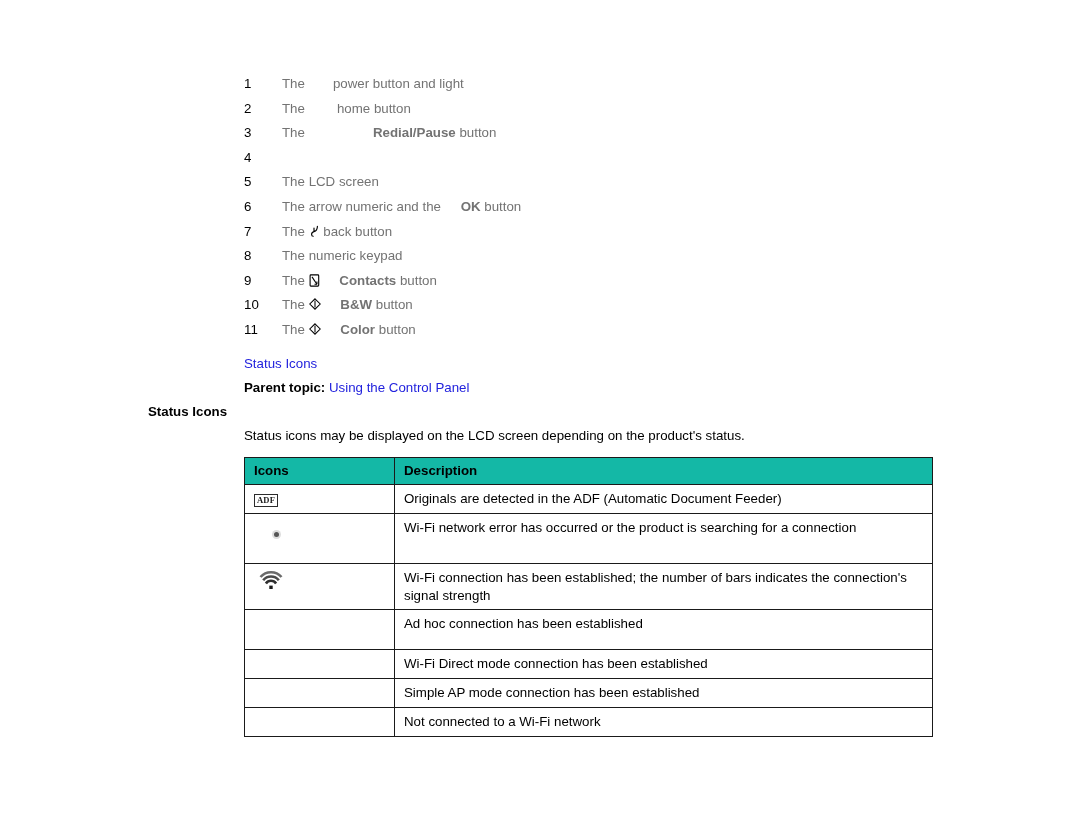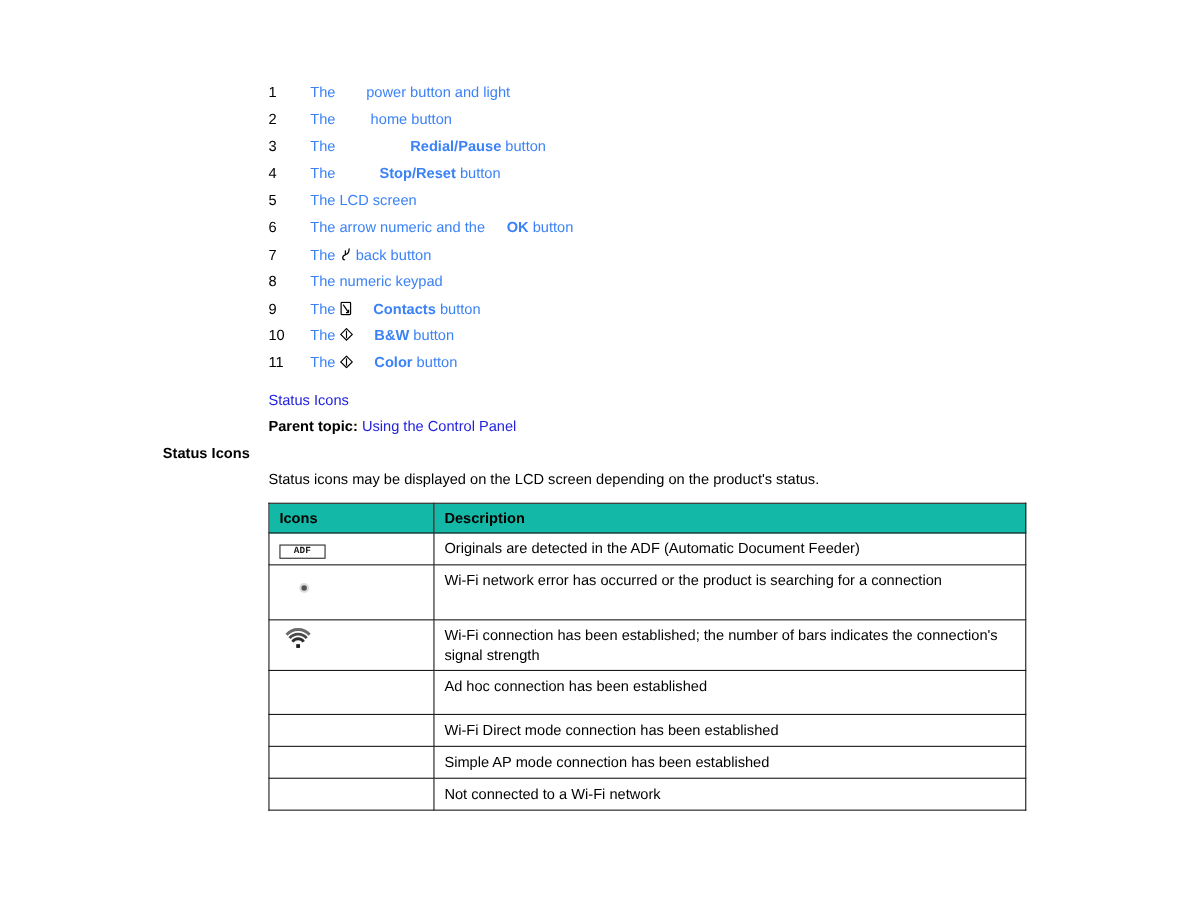--- a/index.html
+++ b/index.html
@@ -42,21 +42,21 @@
     white-space: nowrap;
   }
   .legend-num {
     width: 38px;
     flex: 0 0 38px;
     font-size: 13.3px;
     color: #000;
   }
   .legend-text {
     font-size: 13.3px;
-    color: #3b82f6;
+    color: #737373;
   }
   .legend-text b {
     font-weight: bold;
     padding-left: 16px;
   }
   
   .glyph-gap-1 { display: inline-block; width: 28px; }
   .glyph-gap-2 { display: inline-block; width: 32px; }
   .glyph-gap-3 { display: inline-block; width: 52px; }
   .glyph-gap-4 { display: inline-block; width: 24px; }
@@ -176,24 +176,24 @@
   .icons-table td.desc-cell { padding-top: 5px; }
 
   .row-tall td { height: 40px; }
   .row-med  td { height: 30px; }
   .row-std  td { height: 19px; }
 
   
   .adf-icon {
     display: inline-block;
     border: 1.2px solid #2b2b2b;
-    padding: 0px 12px;
+    padding: 0px 2px;
     font-size: 8.5px;
     font-weight: bold;
-    font-family: Liberation Mono, monospace;
+    font-family: Liberation Serif, serif;
     line-height: 11px;
     letter-spacing: 0.2px;
     color: #1a1a1a;
     background: #fff;
     position: relative;
     top: 1px;
   }
 
   
   .wifi-search-icon {
@@ -255,21 +255,20 @@
       <span class="legend-text"><span>The</span><span class="glyph-gap-2"></span><span>home button</span></span>
     </div>
 
     <div class="legend-row">
       <span class="legend-num">3</span>
       <span class="legend-text"><span>The</span><span class="glyph-gap-3"></span><b>Redial/Pause</b><span> button</span></span>
     </div>
 
     <div class="legend-row">
       <span class="legend-num">4</span>
-      <span class="legend-text"><span>The</span><span class="glyph-gap-4"></span><b>Stop/Reset</b><span> button</span></span>
     </div>
 
     <div class="legend-row">
       <span class="legend-num">5</span>
       <span class="legend-text"><span>The</span>&nbsp;<span>LCD screen</span></span>
     </div>
 
     <div class="legend-row">
       <span class="legend-num">6</span>
       <span class="legend-text"><span>The</span>&nbsp;<span>arrow numeric and the </span><b>OK</b><span> button</span></span>

